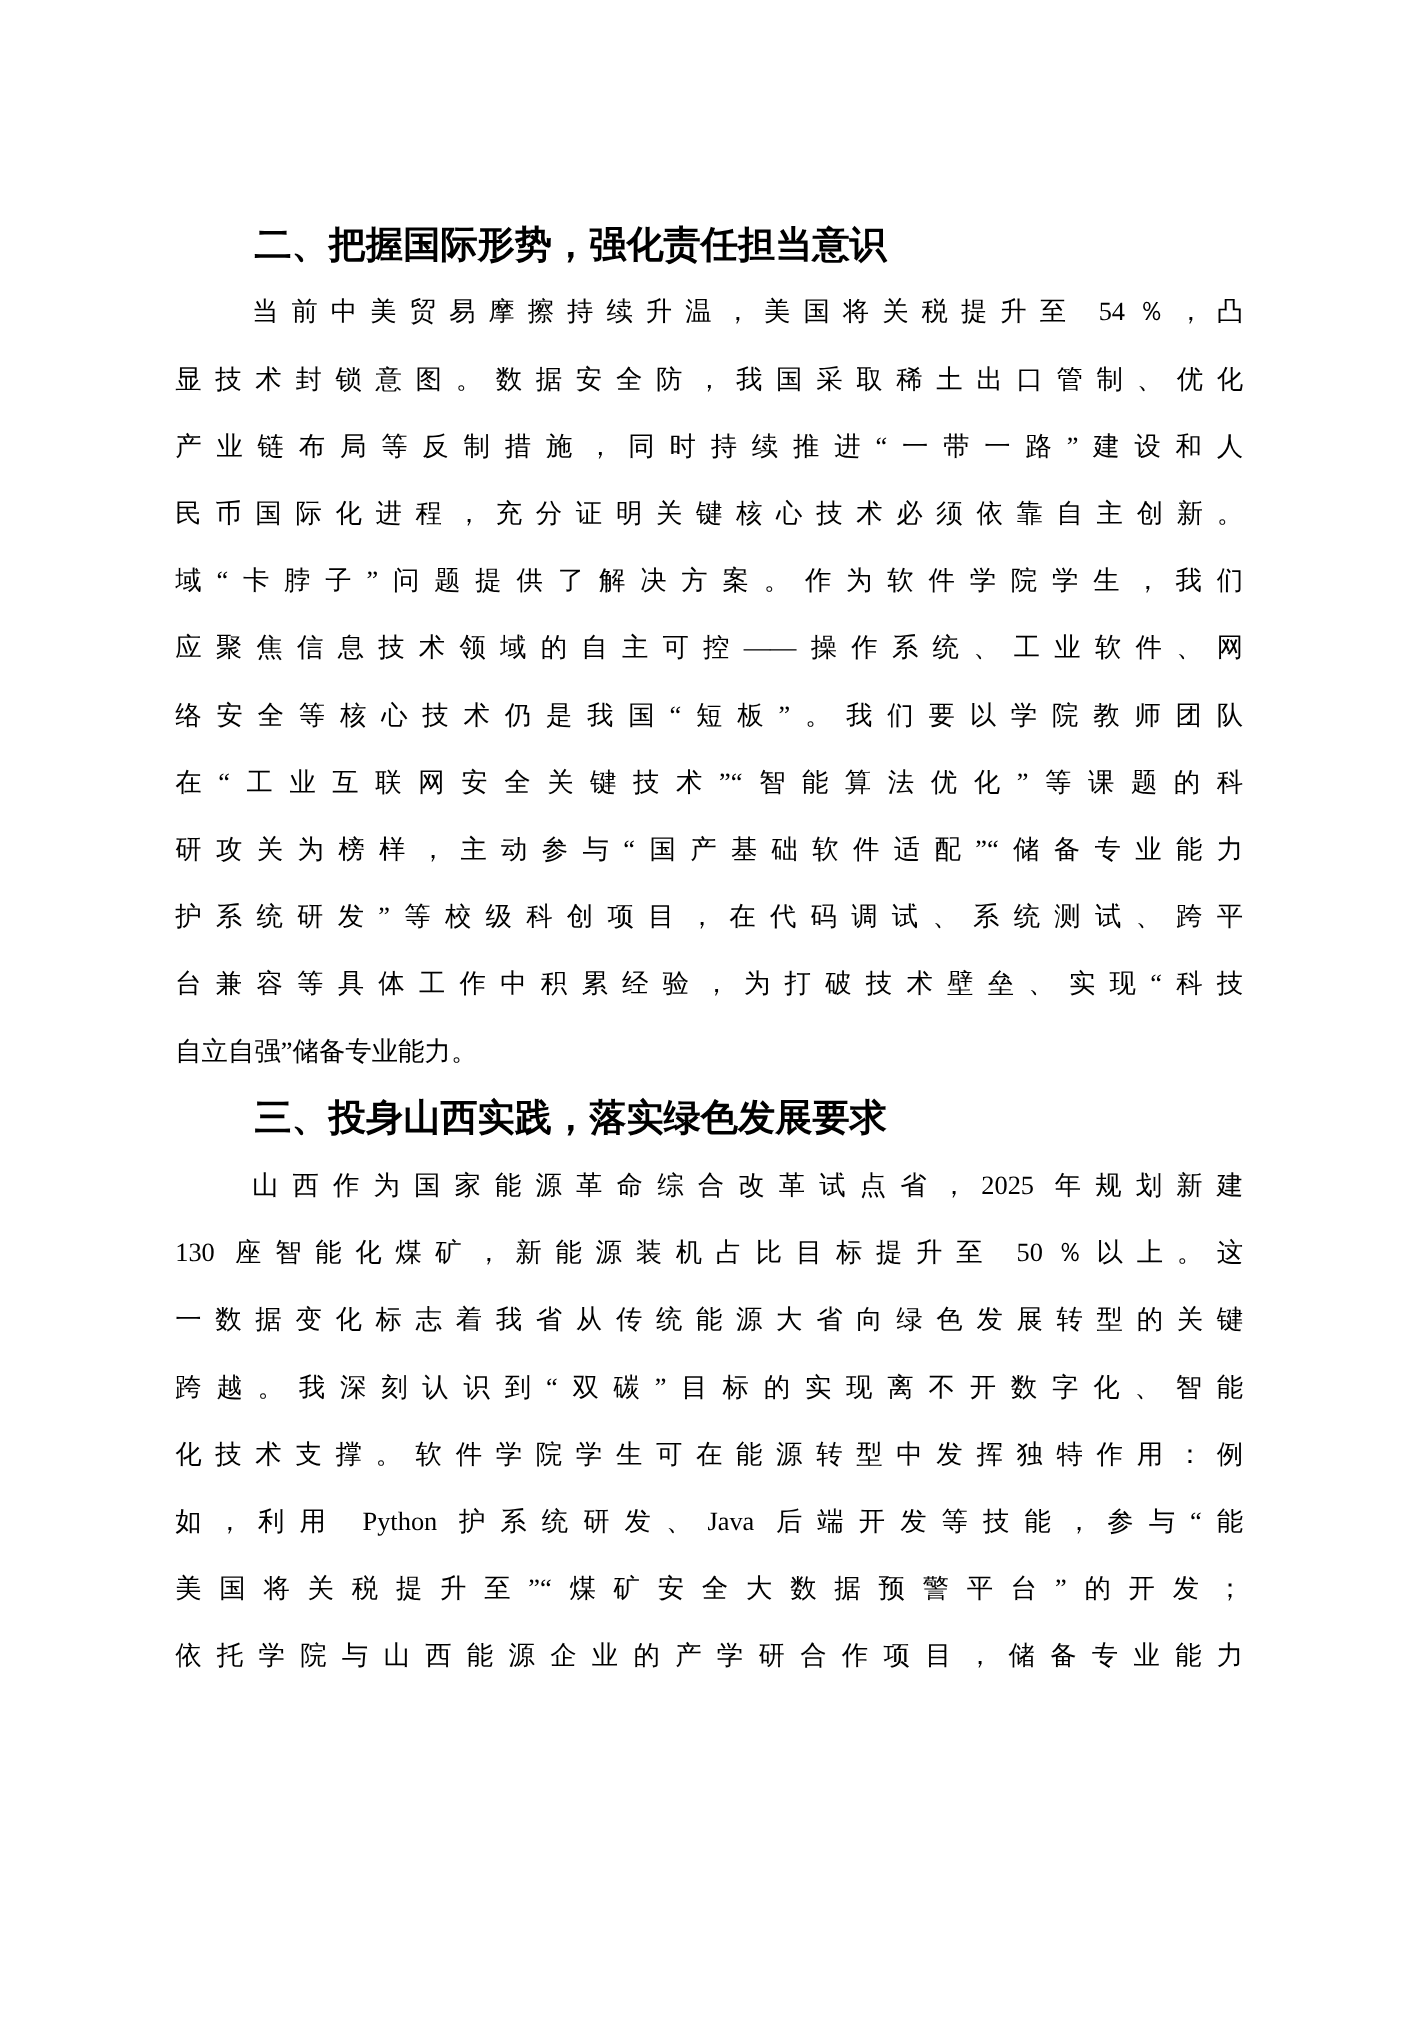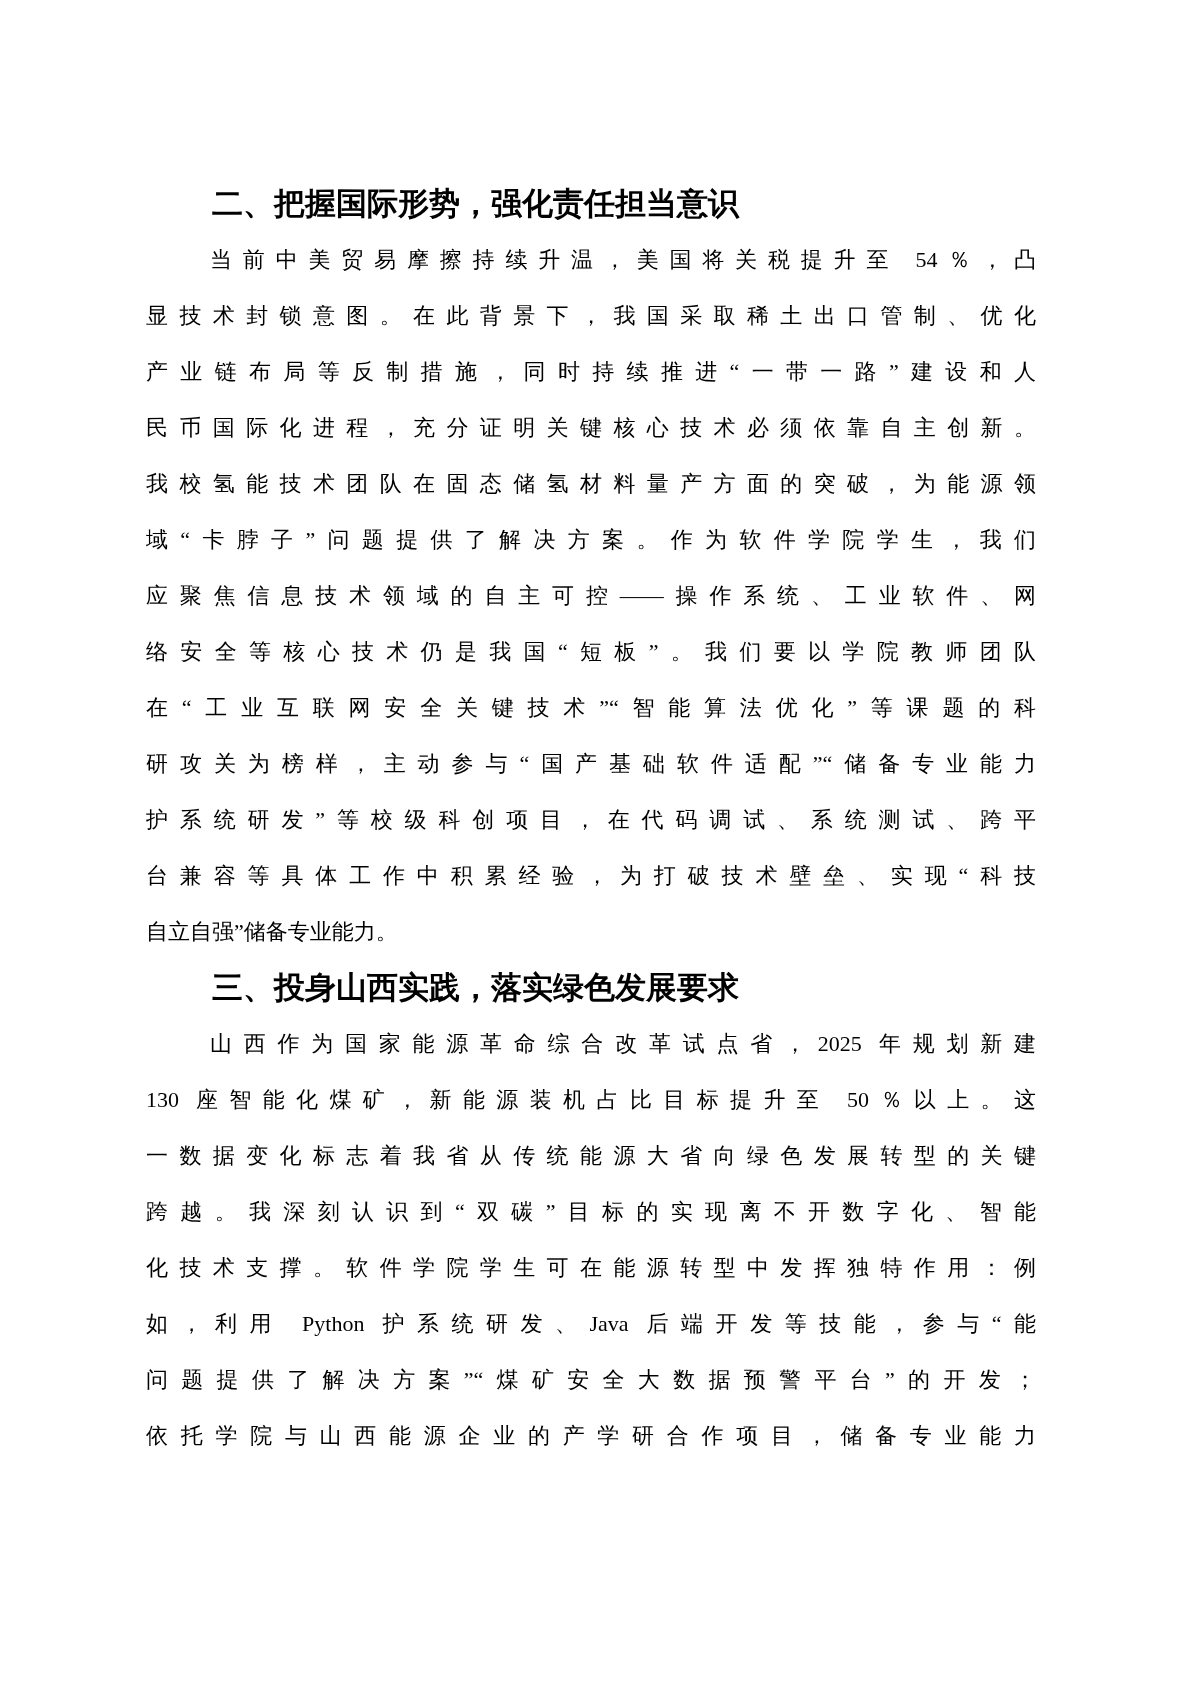--- a/index.html
+++ b/index.html
@@ -52,38 +52,37 @@
 </style>
 </head>
 <body>
 
 <div class="page">
   <div class="text-block">
 
     <div class="heading">二、把握国际形势，强化责任担当意识</div>
 
     <div class="line indent">当前中美贸易摩擦持续升温，美国将关税提升至 54％，凸</div>
-    <div class="line">显技术封锁意图。在此背景下，我国采取稀土出口管制、优化</div>
+    <div class="line">显技术封锁意图。数据安全防，我国采取稀土出口管制、优化</div>
     <div class="line">产业链布局等反制措施，同时持续推进“一带一路”建设和人</div>
     <div class="line">民币国际化进程，充分证明关键核心技术必须依靠自主创新。</div>
-    <div class="line">我校氢能技术团队在固态储氢材料量产方面的突破，为能源领</div>
     <div class="line">域“卡脖子”问题提供了解决方案。作为软件学院学生，我们</div>
     <div class="line">应聚焦信息技术领域的自主可控——操作系统、工业软件、网</div>
     <div class="line">络安全等核心技术仍是我国“短板”。我们要以学院教师团队</div>
     <div class="line">在“工业互联网安全关键技术”“智能算法优化”等课题的科</div>
     <div class="line">研攻关为榜样，主动参与“国产基础软件适配”“储备专业能力</div>
     <div class="line">护系统研发”等校级科创项目，在代码调试、系统测试、跨平</div>
     <div class="line">台兼容等具体工作中积累经验，为打破技术壁垒、实现“科技</div>
     <div class="line para-end">自立自强”储备专业能力。</div>
 
     <div class="heading">三、投身山西实践，落实绿色发展要求</div>
 
     <div class="line indent">山西作为国家能源革命综合改革试点省，2025 年规划新建</div>
     <div class="line">130 座智能化煤矿，新能源装机占比目标提升至 50％以上。这</div>
     <div class="line">一数据变化标志着我省从传统能源大省向绿色发展转型的关键</div>
     <div class="line">跨越。我深刻认识到“双碳”目标的实现离不开数字化、智能</div>
     <div class="line">化技术支撑。软件学院学生可在能源转型中发挥独特作用：例</div>
     <div class="line">如，利用 Python 护系统研发、Java 后端开发等技能，参与“能</div>
-    <div class="line">问题提供了解决方案”“煤矿安全大数据预警平台”的开发；</div>
+    <div class="line">美国将关税提升至”“煤矿安全大数据预警平台”的开发；</div>
     <div class="line">依托学院与山西能源企业的产学研合作项目，储备专业能力</div>
 
   </div>
 </div>
 
 </body></html>

